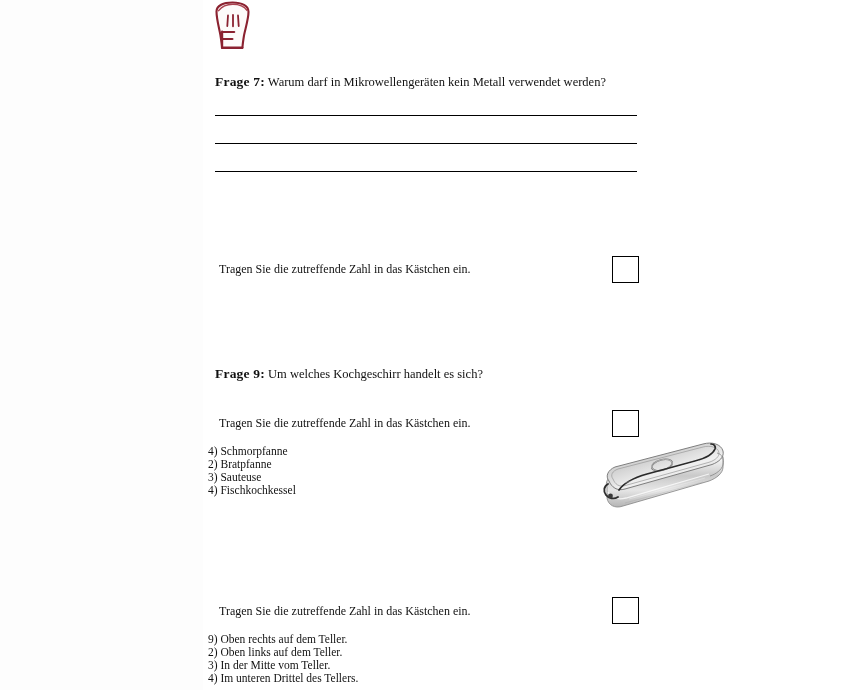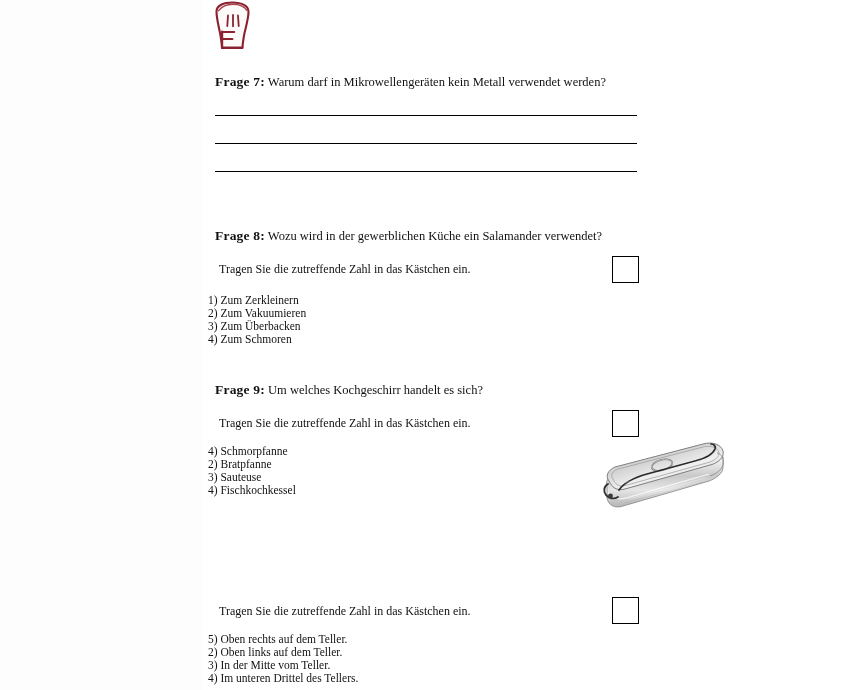--- a/index.html
+++ b/index.html
@@ -144,36 +144,24 @@
         <span class="qtext">Warum darf in Mikrowellengeräten kein Metall verwendet werden?</span>
       </p>
     </div>
 
     <div class="answer-lines" style="top:88px;">
       <div class="answer-line"></div>
       <div class="answer-line"></div>
       <div class="answer-line"></div>
     </div>
 
-    <div class="qblock" style="top:228px;">
-      <p class="qhead">
-        <span class="qlabel">Frage 8:</span>
-        <span class="qtext">Wozu wird in der gewerblichen Küche ein Salamander verwendet?</span>
-      </p>
-    </div>
     <div class="instruction" style="position:absolute; top:262px; left:0; width:420px;">Tragen Sie die zutreffende Zahl in das Kästchen ein.</div>
     <div class="answerbox" style="left:409px; top:256px;"></div>
-    <div class="options" style="top:294px;">
-      <div class="opt">1) Zum Zerkleinern</div>
-      <div class="opt">2) Zum Vakuumieren</div>
-      <div class="opt">3) Zum Überbacken</div>
-      <div class="opt">4) Zum Schmoren</div>
-    </div>
-
-    <div class="qblock" style="top:382px;">
+
+    <div class="qblock" style="top:366px;">
       <p class="qhead">
         <span class="qlabel">Frage 9:</span>
         <span class="qtext">Um welches Kochgeschirr handelt es sich?</span>
       </p>
     </div>
     <div class="instruction" style="position:absolute; top:416px; left:0; width:420px;">Tragen Sie die zutreffende Zahl in das Kästchen ein.</div>
     <div class="answerbox" style="left:409px; top:410px;"></div>
     <div class="options" style="top:445px;">
       <div class="opt">4) Schmorpfanne</div>
       <div class="opt">2) Bratpfanne</div>
@@ -228,20 +216,20 @@
 
         <path d="M30 59 L106 38" stroke="#ffffff" stroke-width="0.8" opacity="0.35" fill="none"></path>
         <path d="M26 63 L104 42" stroke="#8f8f8f" stroke-width="0.6" opacity="0.4" fill="none"></path>
         <path d="M22 44 L100 21" stroke="#ffffff" stroke-width="0.7" opacity="0.4" fill="none"></path>
       </svg>
     </div>
 
     <div class="instruction" style="position:absolute; top:604px; left:0; width:420px;">Tragen Sie die zutreffende Zahl in das Kästchen ein.</div>
     <div class="answerbox" style="left:409px; top:597px;"></div>
     <div class="options" style="top:633px;">
-      <div class="opt">5) Oben rechts auf dem Teller.</div>
+      <div class="opt">9) Oben rechts auf dem Teller.</div>
       <div class="opt">2) Oben links auf dem Teller.</div>
       <div class="opt">3) In der Mitte vom Teller.</div>
       <div class="opt">4) Im unteren Drittel des Tellers.</div>
     </div>
 
   </div>
 </div>
 
 </body></html>

